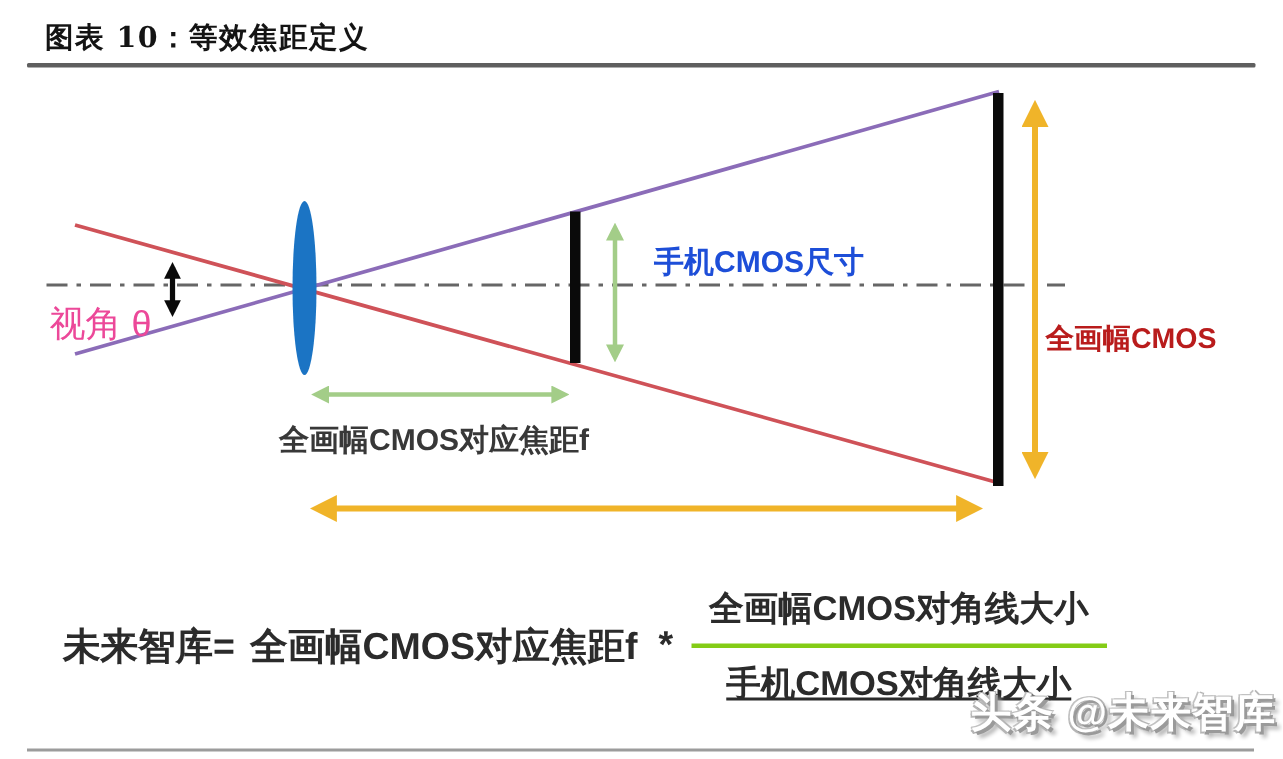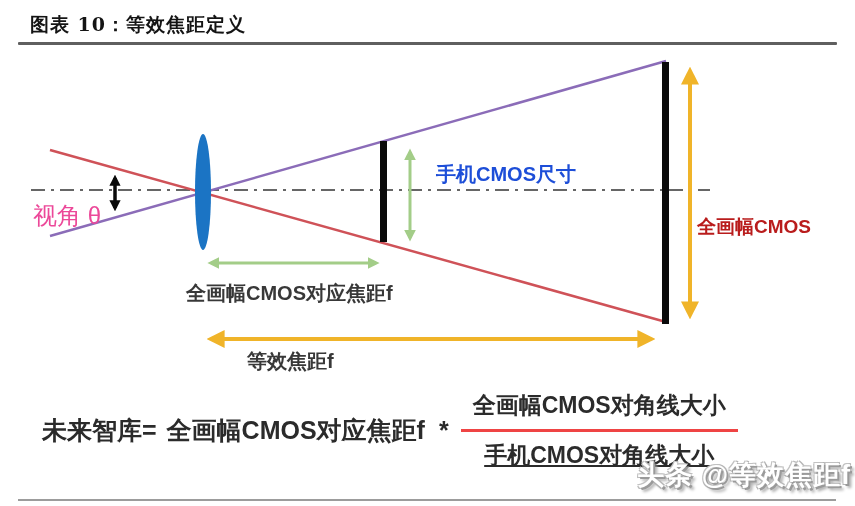--- a/index.html
+++ b/index.html
@@ -32,21 +32,21 @@
   .lbl-eq-focal    { left:247px; top:348px; font-size:20px; font-weight:600; color:#383838; }
 
   .formula {
     position:absolute; left:42px; top:384px; height:92px;
     display:flex; align-items:center; color:#2b2b2b; font-weight:bold;
   }
   .formula .lhs  { font-size:25px; }
   .formula .term { font-size:25px; margin-left:10px; }
   .formula .star { font-size:25px; margin:0 12px 0 14px; }
   .frac { text-align:center; font-size:23px; }
-  .frac .num { padding:0 12px 8px; border-bottom:3px solid #ef4444; }
+  .frac .num { padding:0 12px 8px; border-bottom:3px solid #84cc16; }
   .frac .den { padding:8px 12px 0;text-decoration:underline; }
 
   .watermark {
     position:absolute; right:4px; top:457px;
     font-size:27px; font-weight:bold; color:#ffffff; letter-spacing:1px;
     text-shadow: 2px 2px 0 #9a9a9a, -1px -1px 0 #c2c2c2,
                  1px -1px 0 #b5b5b5, -1px 1px 0 #b5b5b5, 4px 4px 3px #ababab;
   }
 </style>
 </head>
@@ -96,29 +96,28 @@
   <div class="lbl lbl-view-angle">视角 θ</div>
 
   <div class="lbl lbl-phone-cmos">手机CMOS尺寸</div>
 
   <div class="lbl lbl-ff-cmos">
     <div>全画幅CMOS</div>
   </div>
 
   <div class="lbl lbl-ff-focal">全画幅CMOS对应焦距f</div>
 
-  <div class="lbl lbl-eq-focal">等效焦距f</div>
 
   <div class="formula">
     <span class="lhs">未来智库=</span>
     <span class="term">全画幅CMOS对应焦距f</span>
     <span class="star">*</span>
     <span class="frac">
       <span class="num" style="display:block">全画幅CMOS对角线大小</span>
       <span class="den" style="display:block">手机CMOS对角线大小</span>
     </span>
   </div>
 
-  <div class="watermark">头条 @等效焦距f</div>
+  <div class="watermark">头条 @未来智库</div>
 
   <div class="bottom-rule"></div>
 
 </div>
 
 </body></html>

